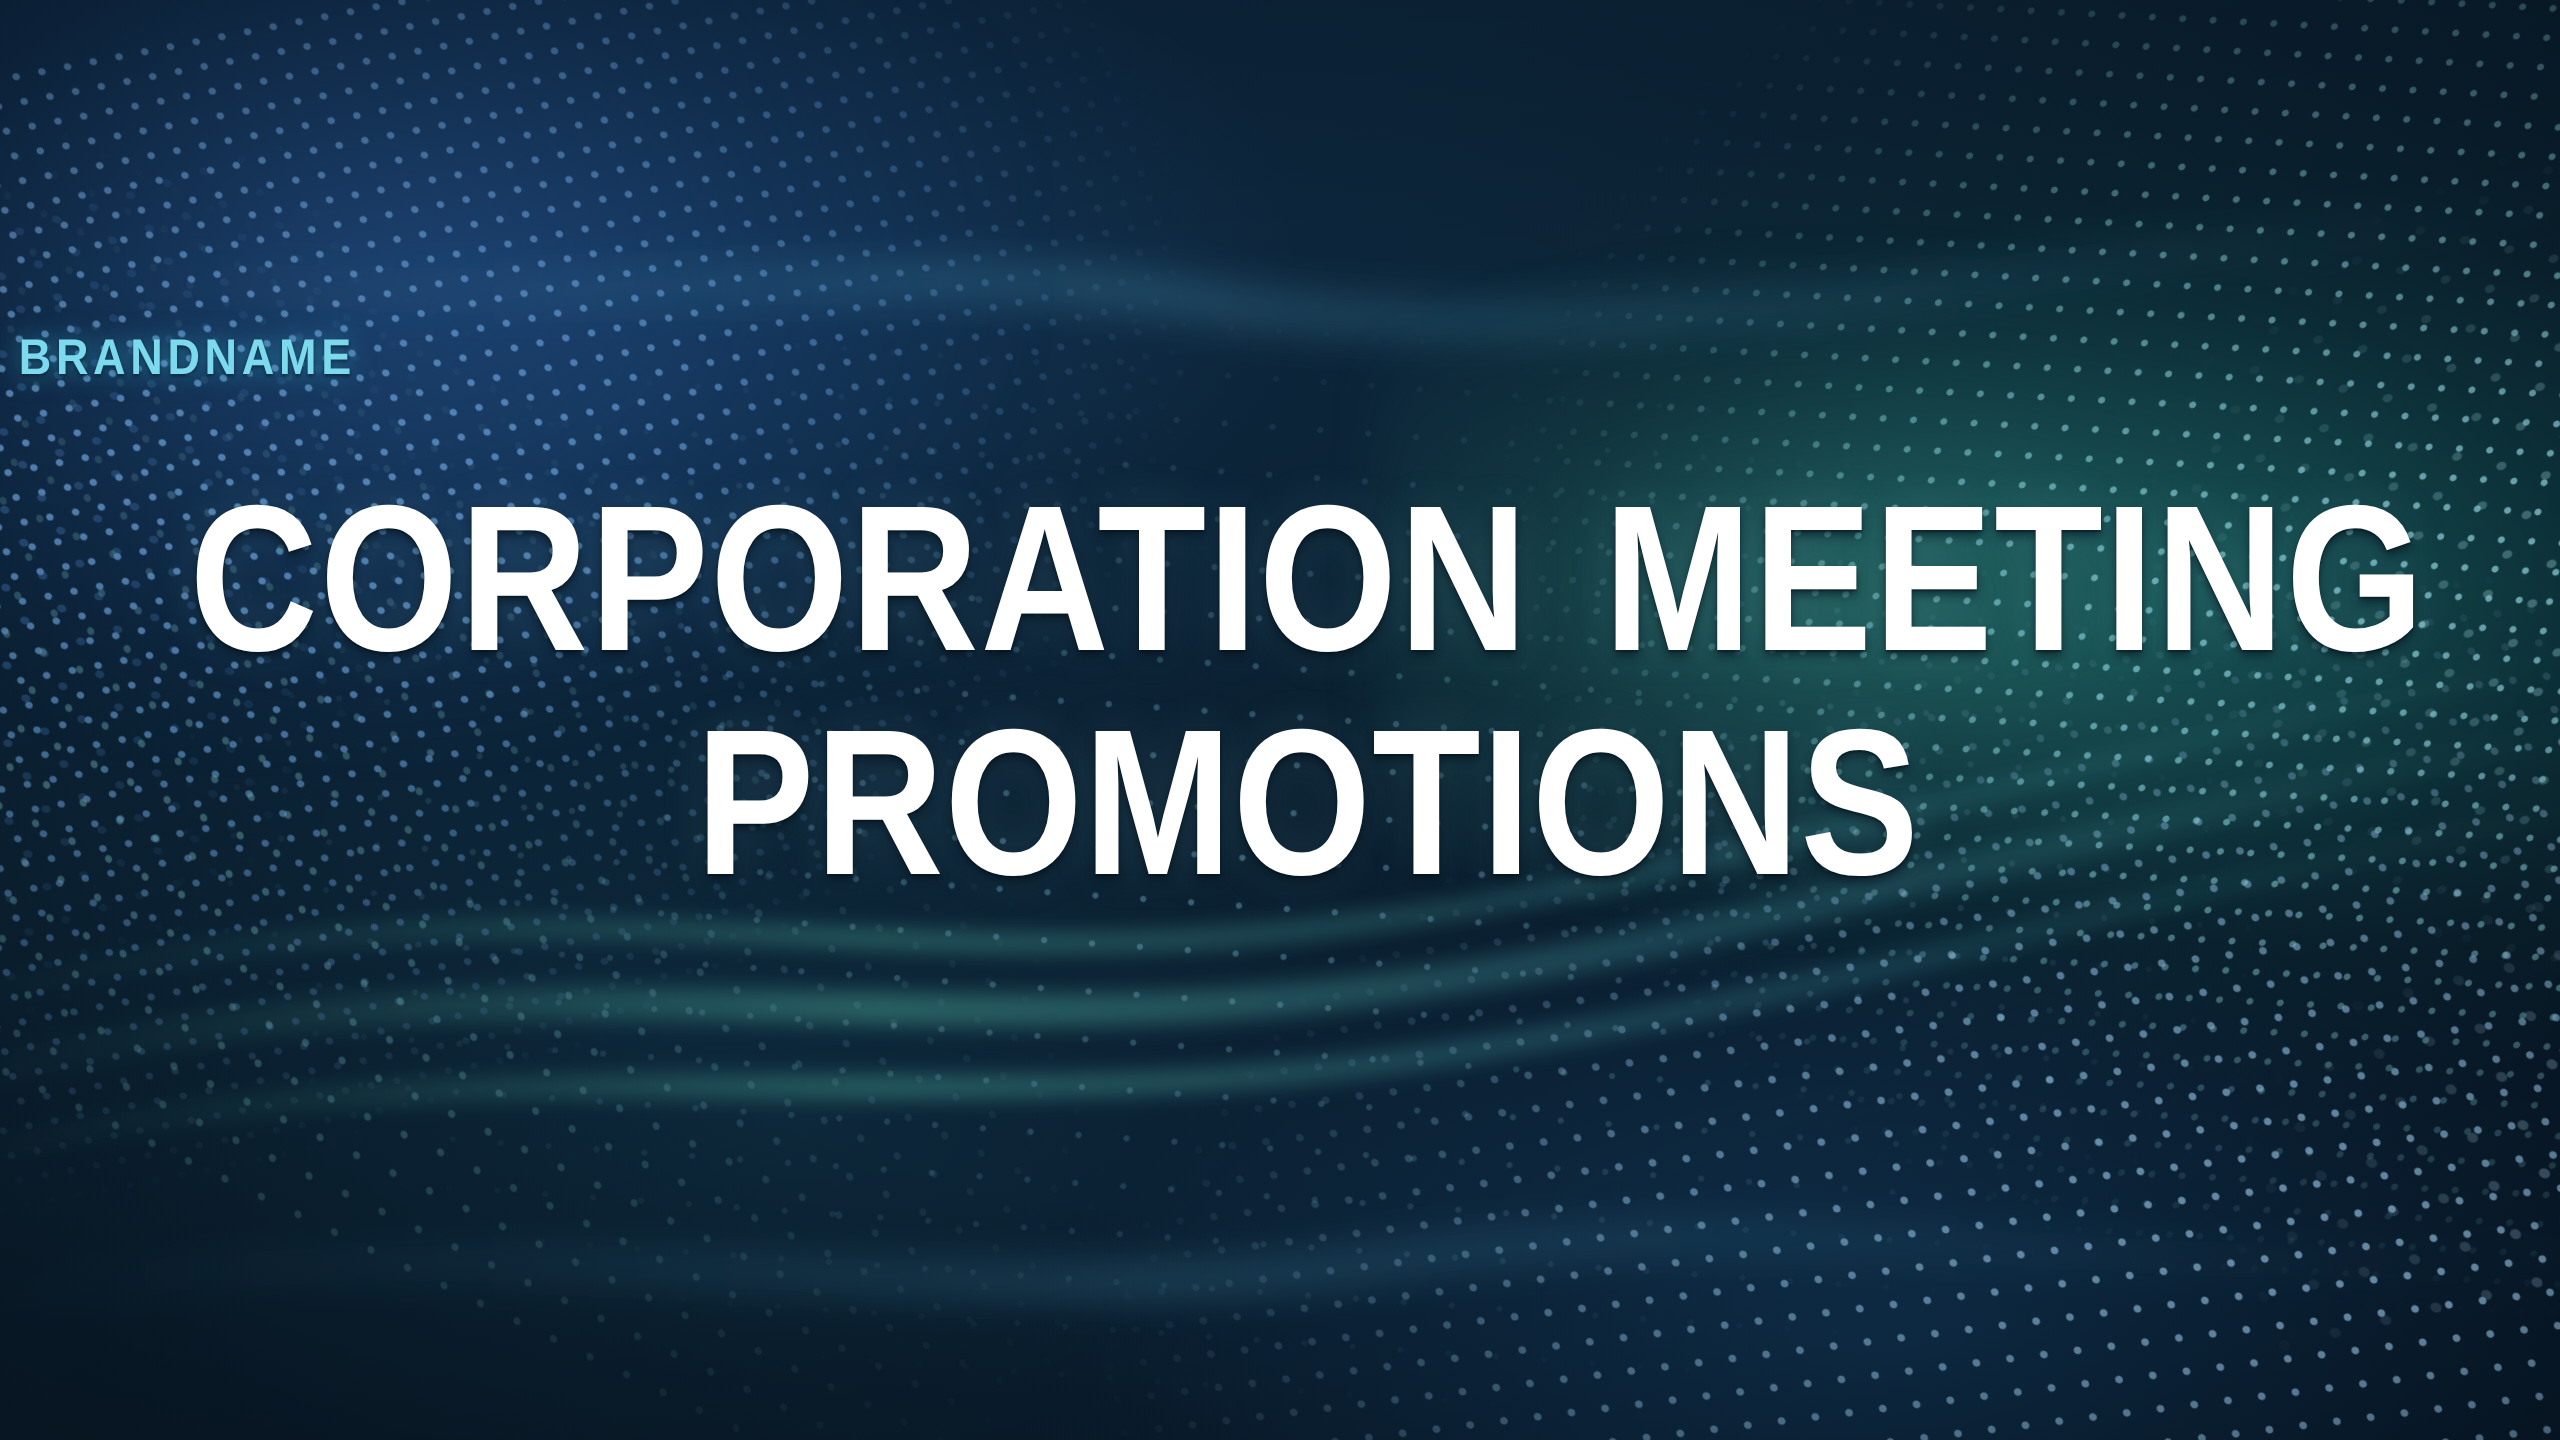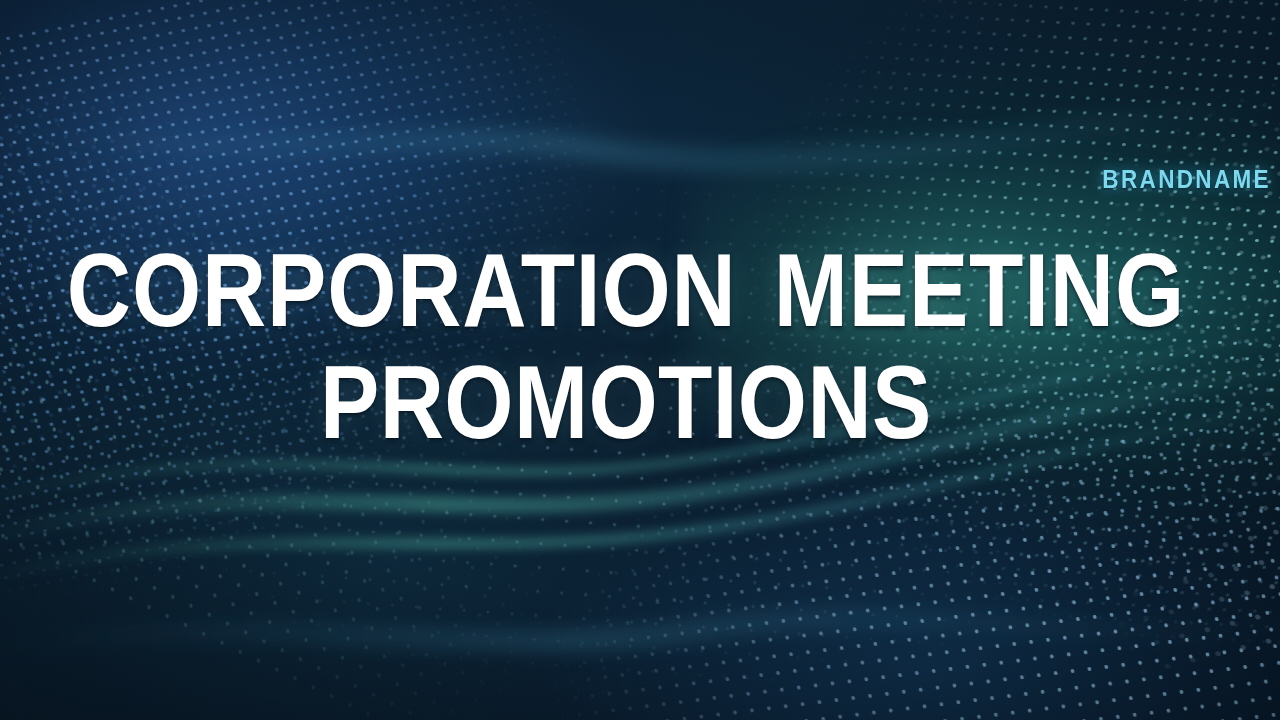--- a/index.html
+++ b/index.html
@@ -111,21 +111,21 @@
             mask-image:radial-gradient(ellipse 44% 40% at 48% 58%, rgba(0,0,0,0.85) 0%, rgba(0,0,0,0) 80%);
   }
 
   
   .wave-svg { position:absolute; inset:0; width:100%; height:100%; }
 
   
   .content {
     position:absolute; inset:0;
     display:flex; flex-direction:column;
-    align-items:flex-end;
+    align-items:flex-start;
     z-index:20;
   }
 
   .brandname {
     margin-top:167px;
     font-size:25px;
     font-weight:700;
     letter-spacing:2.6px;
     color:#7dd9ee;
     transform:scaleX(0.90);

